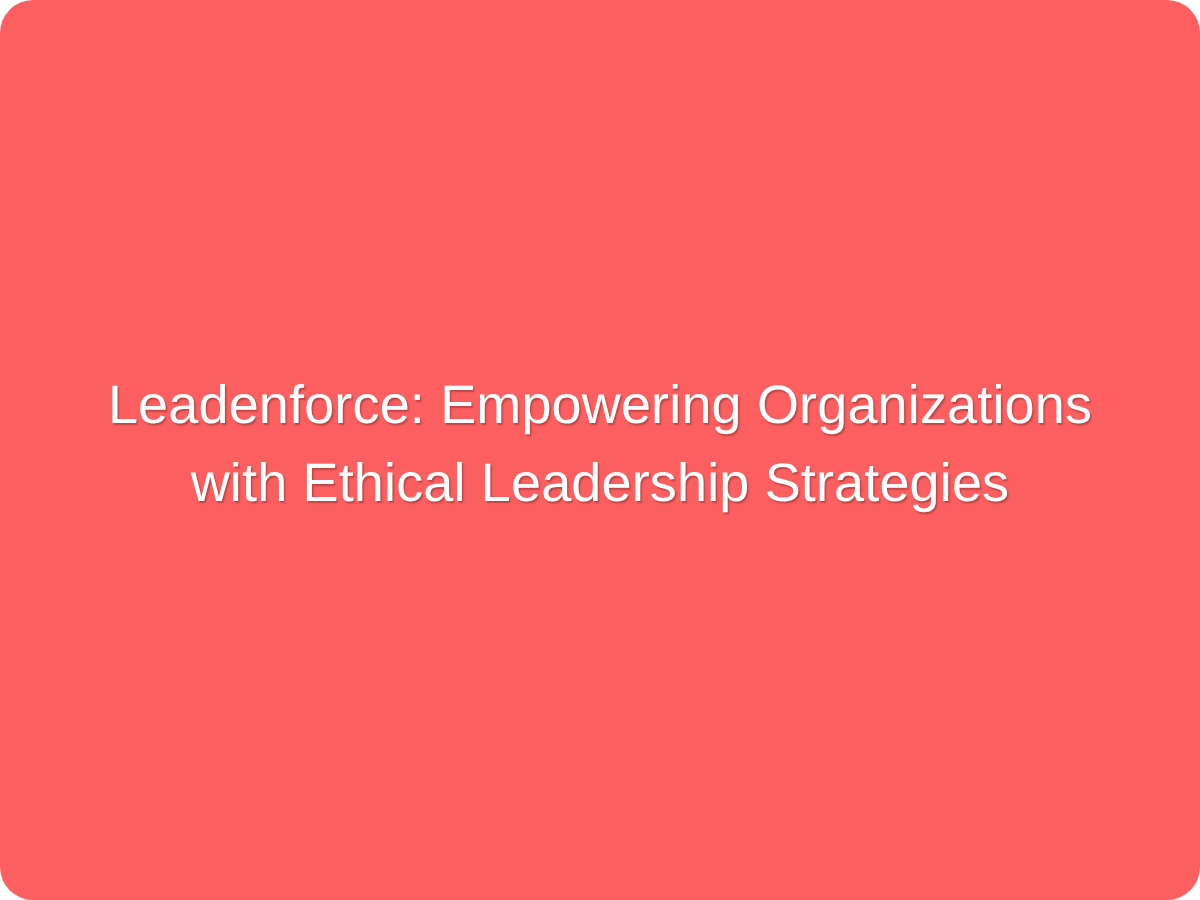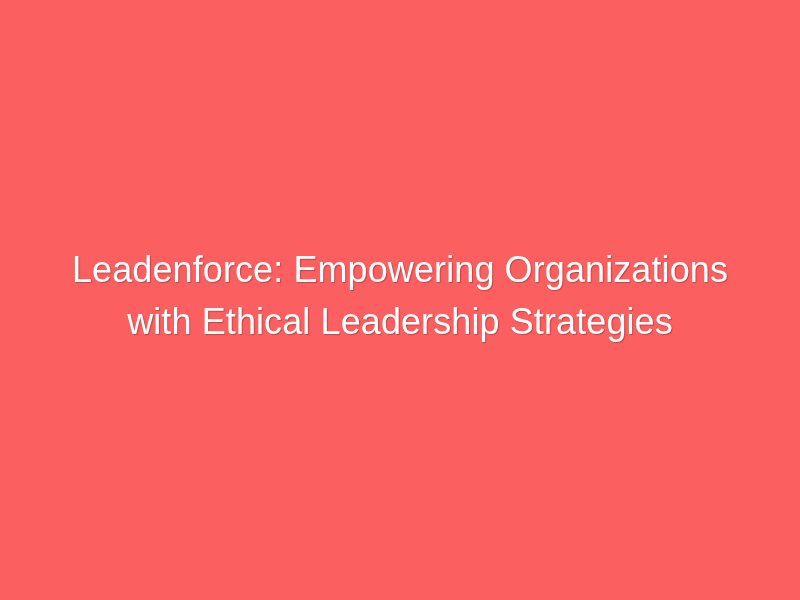--- a/index.html
+++ b/index.html
@@ -17,20 +17,21 @@
 
   .title-card {
     position: relative;
     box-sizing: border-box;
     width: 800px;
     height: 600px;
     display: flex;
     align-items: center;
     justify-content: center;
     background-color: #fb5f5f;
+    border-radius: 22px;
   }
 
   .title-block {
     box-sizing: border-box;
     width: 700px;
     padding: 0 10px;
     
     transform: translateY(-4px);
   }
 

